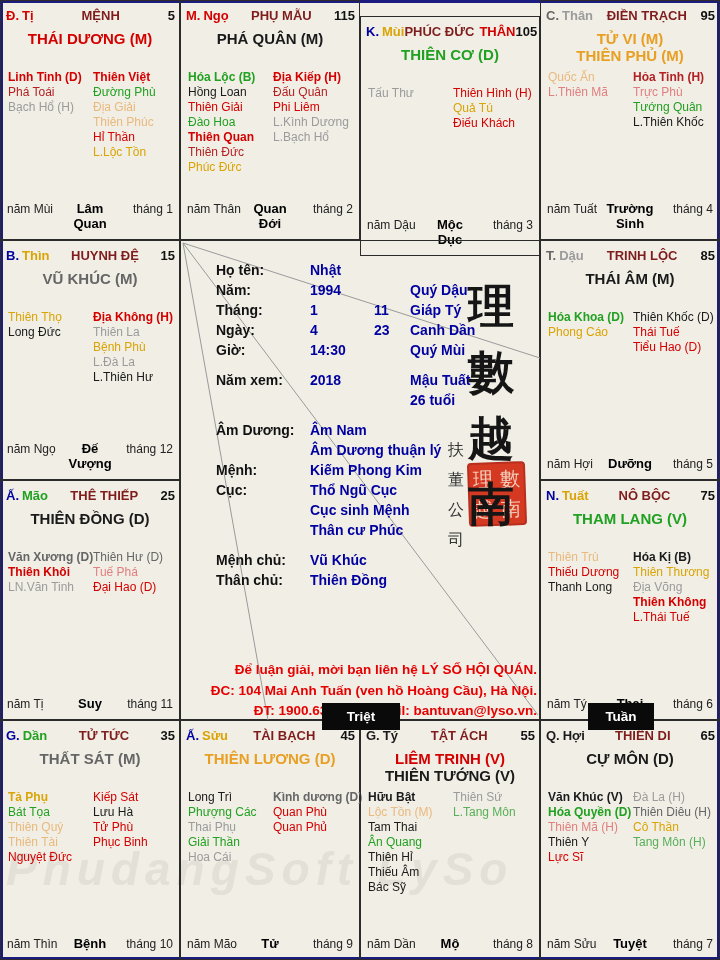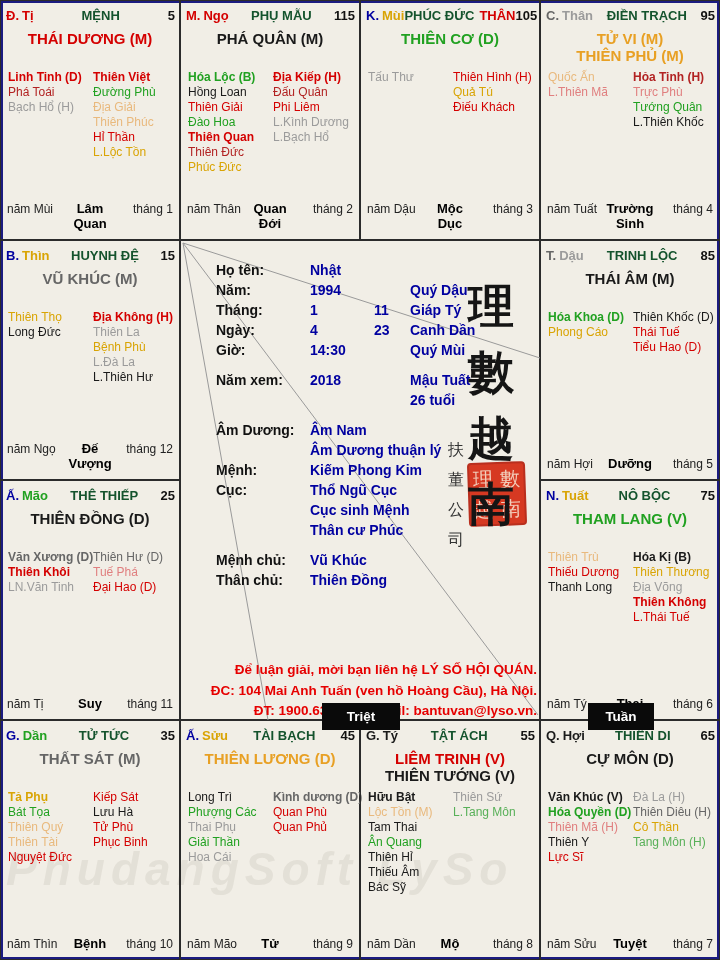--- a/index.html
+++ b/index.html
@@ -3,21 +3,21 @@
 <meta charset="utf-8">
 <style>
   html,body{margin:0;padding:0;background:#cfcfcf;}
   *{box-sizing:border-box;font-family:"Liberation Sans",sans-serif;}
   #board{position:relative;width:720px;height:960px;background:#f1eee6;overflow:hidden;
          box-shadow:inset 0 0 0 3px #1b1b80;}
   .cell{position:absolute;width:180px;height:240px;box-shadow:inset 0 0 0 1px #2b2b2b;z-index:1;}
   .hdr{position:absolute;top:8px;left:6px;right:5px;display:flex;align-items:baseline;font-size:13px;font-weight:bold;}
   .hdr .grp{white-space:nowrap;}
   .hdr .mid{flex:1;text-align:center;white-space:nowrap;}
-  .pname{color:#14532d;}
+  .pname{color:#7f1d1d;}
   .pextra{color:#d40000;margin-left:5px;}
   .pnum{color:#111;}
   .stem{margin-right:3px;}
   .mains{position:absolute;top:30px;left:0;right:0;text-align:center;font-weight:bold;font-size:15px;line-height:17px;}
   .cols{position:absolute;top:70px;left:8px;right:2px;display:flex;}
   .col{width:50%;font-size:12px;line-height:15px;white-space:nowrap;}
   .ftr{position:absolute;bottom:9px;left:7px;right:7px;display:flex;align-items:baseline;font-size:12px;color:#222;}
   .ftr .fy{width:34%;text-align:left;}
   .ftr .fs{width:32%;text-align:center;font-weight:bold;font-size:13px;color:#000;}
   .ftr .fm{width:34%;text-align:right;}
@@ -216,21 +216,21 @@
           <div class="c-gray">L.Kình Dương</div>
           <div class="c-gray">L.Bạch Hổ</div>
         </div>
       </div>
       <div class="ftr">
         <span class="fy">năm Thân</span>
         <span class="fs">Quan Đới</span>
         <span class="fm">tháng 2</span>
       </div>
     </div>
-    <div class="cell" style="left: 360px; top: 0px;">
+    <div class="cell" style="left: 360px; top: 16px;">
       <div class="hdr">
         <span class="grp"><span class="stem b c-navy">K.</span><span class="branch b c-gold">Mùi</span></span>
         <span class="mid"><span class="pname">PHÚC ĐỨC</span><span class="pextra">THÂN</span></span>
         <span class="pnum">105</span>
       </div>
       <div class="mains">
         <div class="main c-green">THIÊN CƠ (D)</div>
       </div>
       <div class="cols">
         <div class="col">

